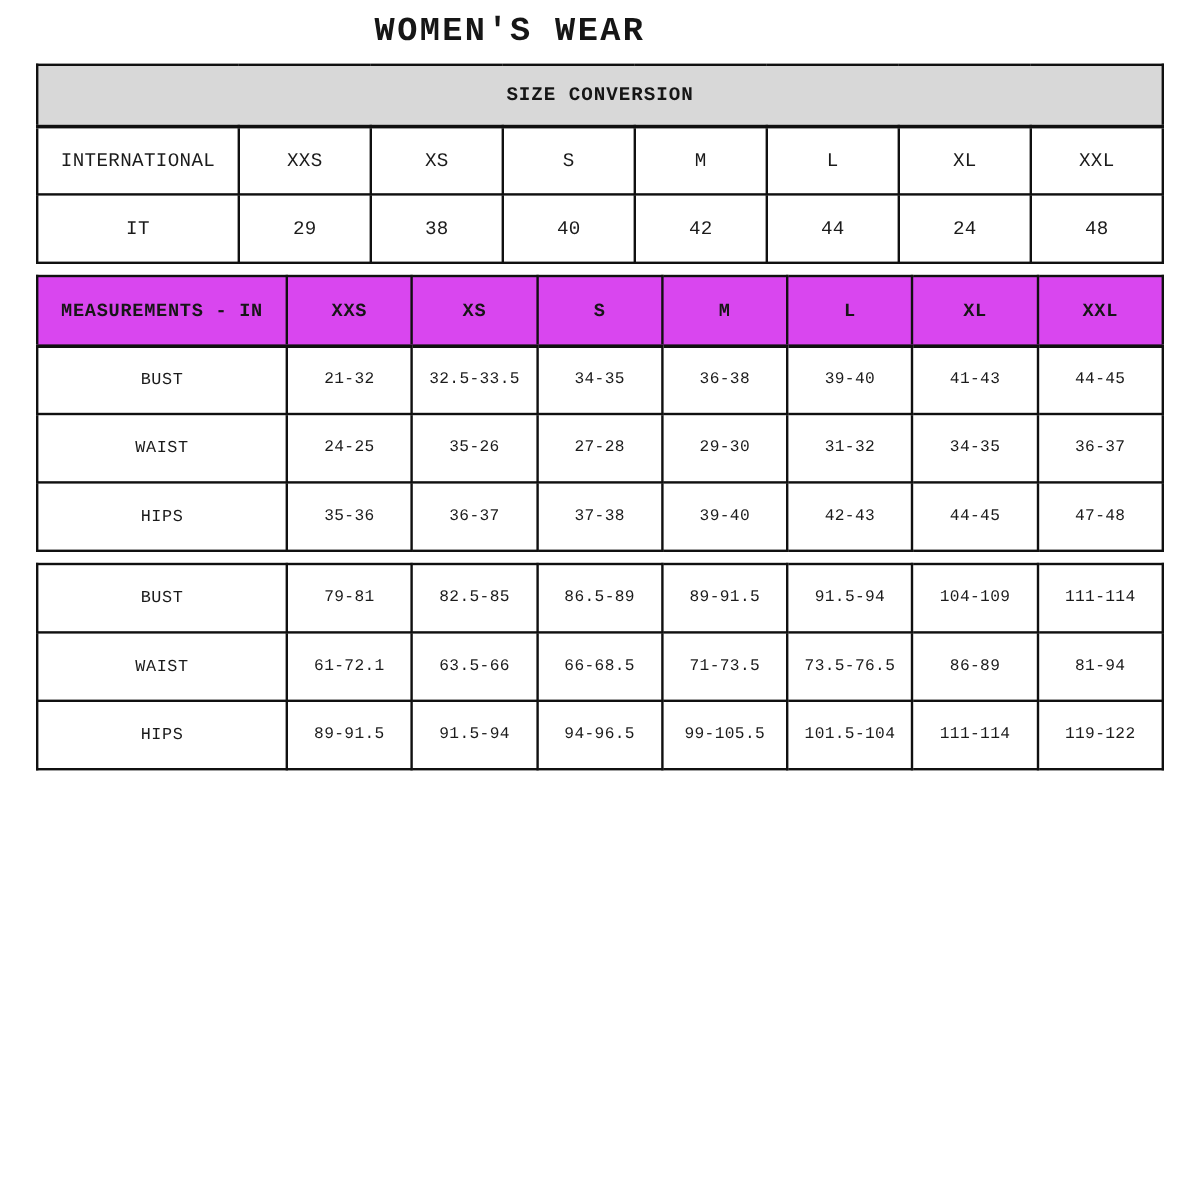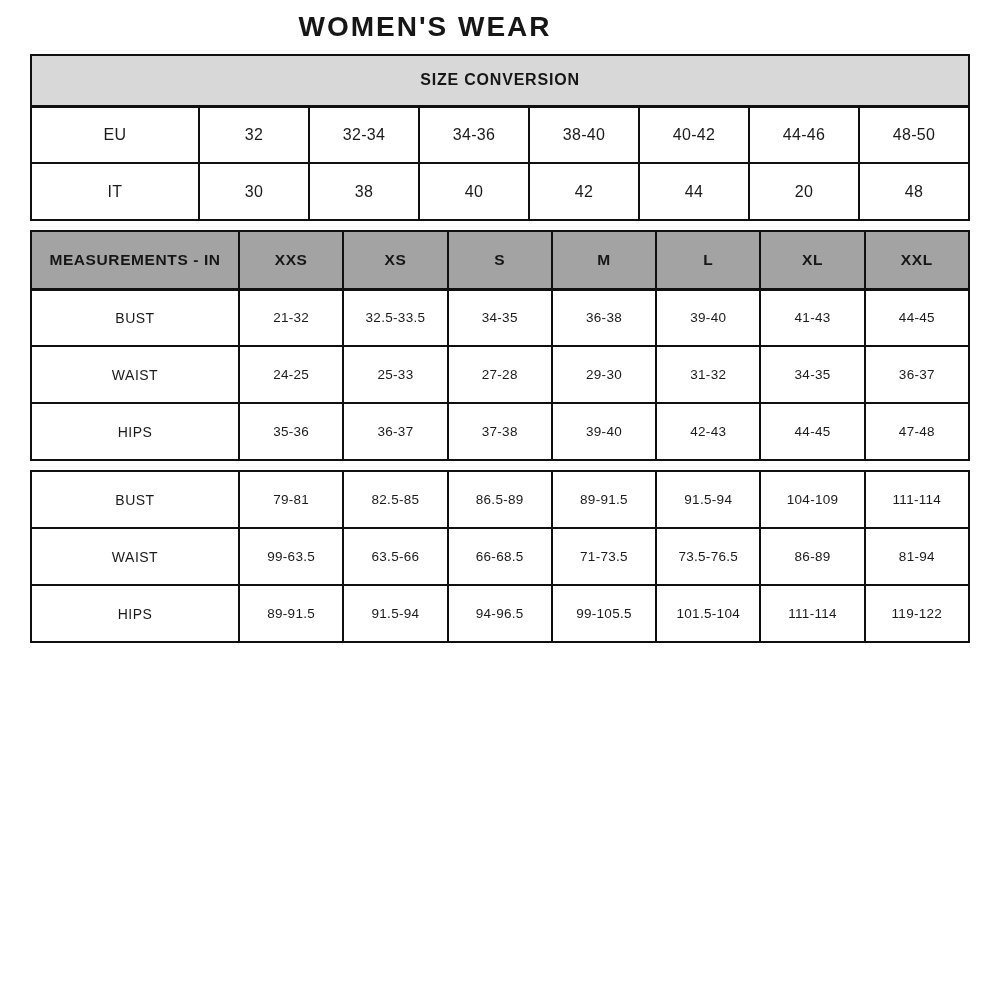--- a/index.html
+++ b/index.html
@@ -2,21 +2,21 @@
 <html><head>
 <meta charset="utf-8">
 <style>
   * { box-sizing: border-box; margin: 0; padding: 0; }
   html, body {
     width: 1000px; height: 1000px;
     background: #ffffff;
     font-family: "Liberation Sans", sans-serif;
     color: #1b1b1b;
   }
-  .page { width: 850px; padding: 11px 30px 0 30px; }
+  .page { width: 850px; padding: 11px 30px 0 30px; font-family: Liberation Mono, monospace; }
   .title {
     text-align: center;
     font-size: 28px;
     font-weight: 700;
     letter-spacing: 2px;
     color: #161616;
     padding-bottom: 11px;
   }
   table {
     width: 940px;
@@ -38,21 +38,21 @@
     font-weight: 700;
     font-size: 16px;
     letter-spacing: 0.8px;
     color: #161616;
     border-bottom-width: 3px;
   }
   
   .meas td { height: 57px; font-size: 13.5px; font-weight: 400; letter-spacing: 0.3px; }
   .meas .ghead td {
     height: 58px;
-    background: #a3a3a3;
+    background: #d946ef;
     font-weight: 700;
     font-size: 15.5px;
     letter-spacing: 0.6px;
     color: #161616;
     border-bottom-width: 3px;
   }
   .meas .rowlabel { font-size: 14px; letter-spacing: 0.5px; }
 </style>
 </head>
 <body>
@@ -70,37 +70,37 @@
         <col>
         <col>
         <col>
         <col>
     </colgroup>
     <tbody>
         <tr>
       <td colspan="8" class="band">SIZE CONVERSION</td>
     </tr>
     <tr>
-      <td>EU</td>
-      <td>32</td>
-      <td>32-34</td>
-      <td>34-36</td>
-      <td>38-40</td>
-      <td>40-42</td>
-      <td>44-46</td>
-      <td>48-50</td>
+      <td>INTERNATIONAL</td>
+      <td>XXS</td>
+      <td>XS</td>
+      <td>S</td>
+      <td>M</td>
+      <td>L</td>
+      <td>XL</td>
+      <td>XXL</td>
     </tr>
     <tr>
       <td>IT</td>
-      <td>30</td>
+      <td>29</td>
       <td>38</td>
       <td>40</td>
       <td>42</td>
       <td>44</td>
-      <td>20</td>
+      <td>24</td>
       <td>48</td>
     </tr>
   </tbody>
     </table>
 
   <table class="meas">
     <colgroup>
       <col style="width:208px">
       <col>
         <col>
@@ -127,21 +127,21 @@
       <td>32.5-33.5</td>
       <td>34-35</td>
       <td>36-38</td>
       <td>39-40</td>
       <td>41-43</td>
       <td>44-45</td>
     </tr>
     <tr>
       <td class="rowlabel">WAIST</td>
       <td>24-25</td>
-      <td>25-33</td>
+      <td>35-26</td>
       <td>27-28</td>
       <td>29-30</td>
       <td>31-32</td>
       <td>34-35</td>
       <td>36-37</td>
     </tr>
     <tr>
       <td class="rowlabel">HIPS</td>
       <td>35-36</td>
       <td>36-37</td>
@@ -171,21 +171,21 @@
       <td>79-81</td>
       <td>82.5-85</td>
       <td>86.5-89</td>
       <td>89-91.5</td>
       <td>91.5-94</td>
       <td>104-109</td>
       <td>111-114</td>
     </tr>
     <tr>
       <td class="rowlabel">WAIST</td>
-      <td>99-63.5</td>
+      <td>61-72.1</td>
       <td>63.5-66</td>
       <td>66-68.5</td>
       <td>71-73.5</td>
       <td>73.5-76.5</td>
       <td>86-89</td>
       <td>81-94</td>
     </tr>
     <tr>
       <td class="rowlabel">HIPS</td>
       <td>89-91.5</td>

